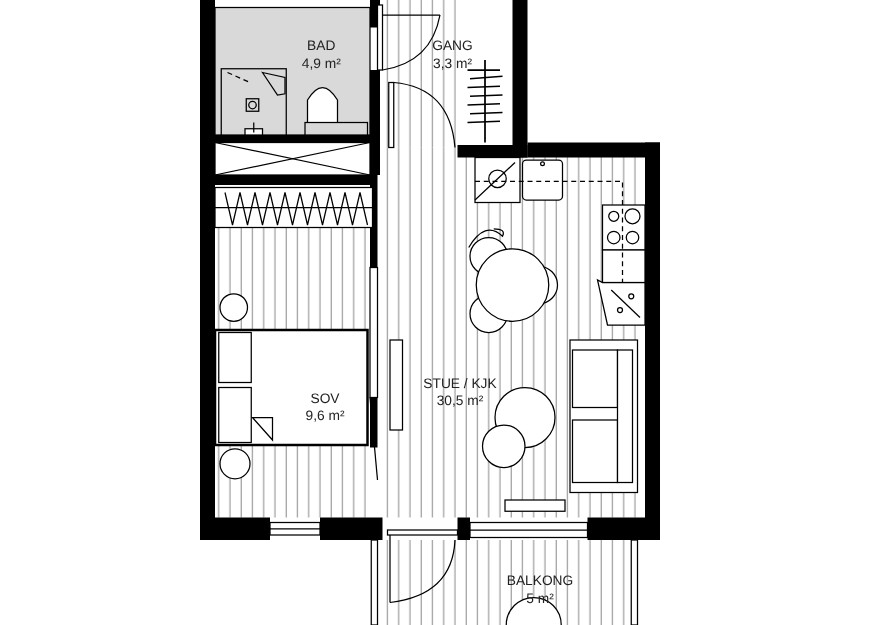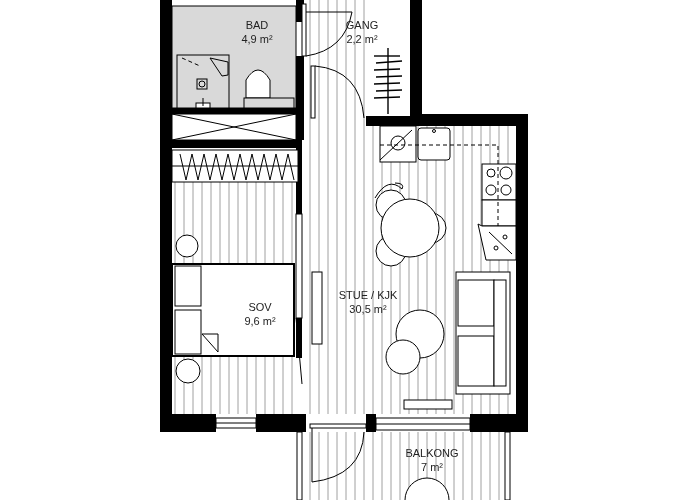--- a/index.html
+++ b/index.html
@@ -1,18 +1,18 @@
 <!DOCTYPE html>
 <html><head>
   <meta charset="utf-8">
   <style>
     html, body { margin: 0; padding: 0; background: #ffffff; }
     body { width: 700px; height: 500px; overflow: hidden; position: relative; font-family: "Liberation Sans", sans-serif; }
     svg { position: absolute; left: 0; top: 0; }
-    .lbl { position: absolute; text-align: center; font-size: 11px; color: #222; line-height: 14px; font-family: "Liberation Sans", sans-serif; }
+    .lbl { position: absolute; text-align: center; font-size: 11px; color: #222; line-height: 14px; font-family: "Liberation Sans", sans-serif; margin-top: 12px; }
     .lbl span { display: block; }
   </style>
 </head>
 <body>
 
 <svg width="700" height="500" viewBox="0 0 700 500">
   <defs>
     <pattern id="floorV" width="9" height="10" patternUnits="userSpaceOnUse">
       <line x1="4" y1="0" x2="4" y2="10" stroke="#a0a0a0" stroke-width="1"></line>
     </pattern>
@@ -178,26 +178,26 @@
     <circle cx="427" cy="500" r="22"></circle>
   </g>
 </svg>
 
 <div class="lbl" style="left:222px;top:18px;width:70px;">
   <span>BAD</span>
   <span>4,9 m²</span>
 </div>
 <div class="lbl" style="left:332px;top:18px;width:60px;">
   <span>GANG</span>
-  <span>2,2 m²</span>
+  <span>3,3 m²</span>
 </div>
 <div class="lbl" style="left:228px;top:300px;width:64px;">
   <span>SOV</span>
   <span>9,6 m²</span>
 </div>
 <div class="lbl" style="left:326px;top:288px;width:84px;">
   <span>STUE / KJK</span>
   <span>30,5 m²</span>
 </div>
 <div class="lbl" style="left:390px;top:446px;width:84px;">
   <span>BALKONG</span>
-  <span>7 m²</span>
+  <span>5 m²</span>
 </div>
 
 </body></html>

